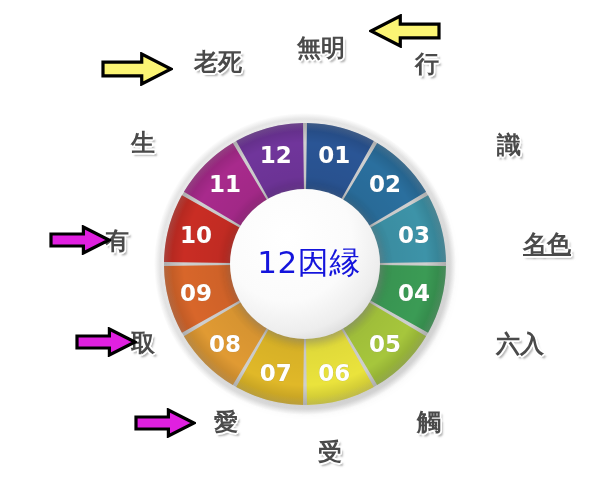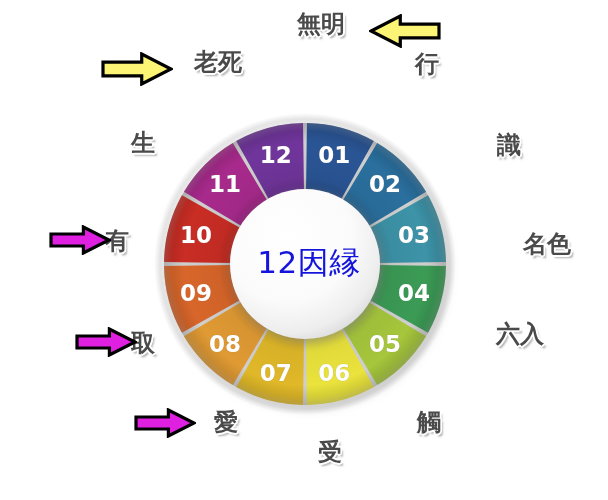--- a/index.html
+++ b/index.html
@@ -147,25 +147,25 @@
         <text class="seg-num" x="275.8" y="373.1">07</text>
         <text class="seg-num" x="225.1" y="343.9">08</text>
         <text class="seg-num" x="195.9" y="293.2">09</text>
         <text class="seg-num" x="195.9" y="234.8">10</text>
         <text class="seg-num" x="225.1" y="184.1">11</text>
         <text class="seg-num" x="275.8" y="154.9">12</text>
       </g>
   </svg>
 
   <div id="outer-labels-layer">
-      <div class="outer-label" style="left: 297px; top: 12px;">無明</div>
+      <div class="outer-label" style="left: 297px; top: 36px;">無明</div>
       <div class="outer-label" style="left: 415px; top: 52px;">行</div>
       <div class="outer-label" style="left: 497px; top: 133px;">識</div>
-      <div class="outer-label" style="left: 523px; top: 232px;">名色</div>
-      <div class="outer-label" style="left: 496px; top: 322px;">六入</div>
+      <div class="outer-label" style="left: 523px; top: 232px; text-decoration: underline;">名色</div>
+      <div class="outer-label" style="left: 496px; top: 332px;">六入</div>
       <div class="outer-label" style="left: 417px; top: 410px;">觸</div>
       <div class="outer-label" style="left: 318px; top: 440px;">受</div>
       <div class="outer-label" style="left: 214px; top: 410px;">愛</div>
       <div class="outer-label" style="left: 131px; top: 331px;">取</div>
       <div class="outer-label" style="left: 105px; top: 229px;">有</div>
       <div class="outer-label" style="left: 131px; top: 131px;">生</div>
       <div class="outer-label" style="left: 194px; top: 50px;">老死</div>
     </div>
   <div id="arrows-layer">
       <div class="arrow" style="left: 101px; top: 52px;">

